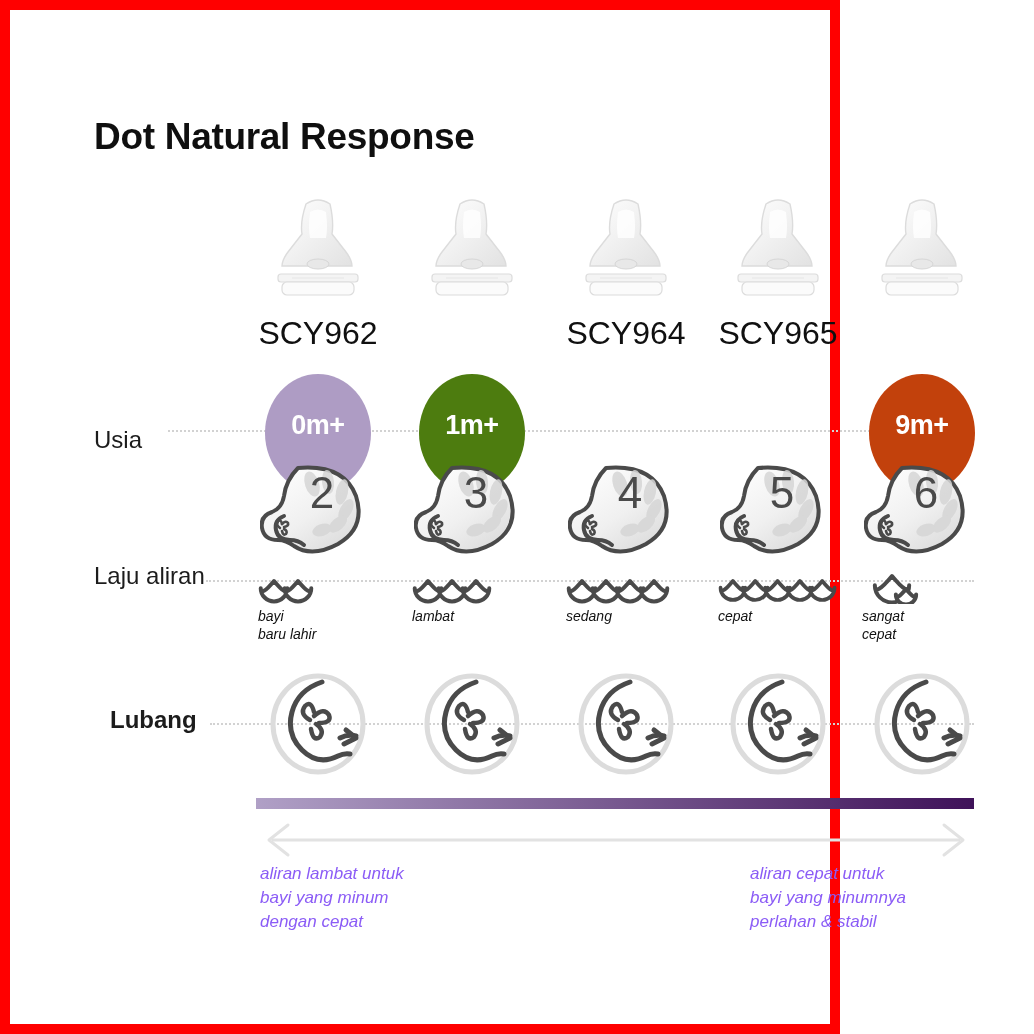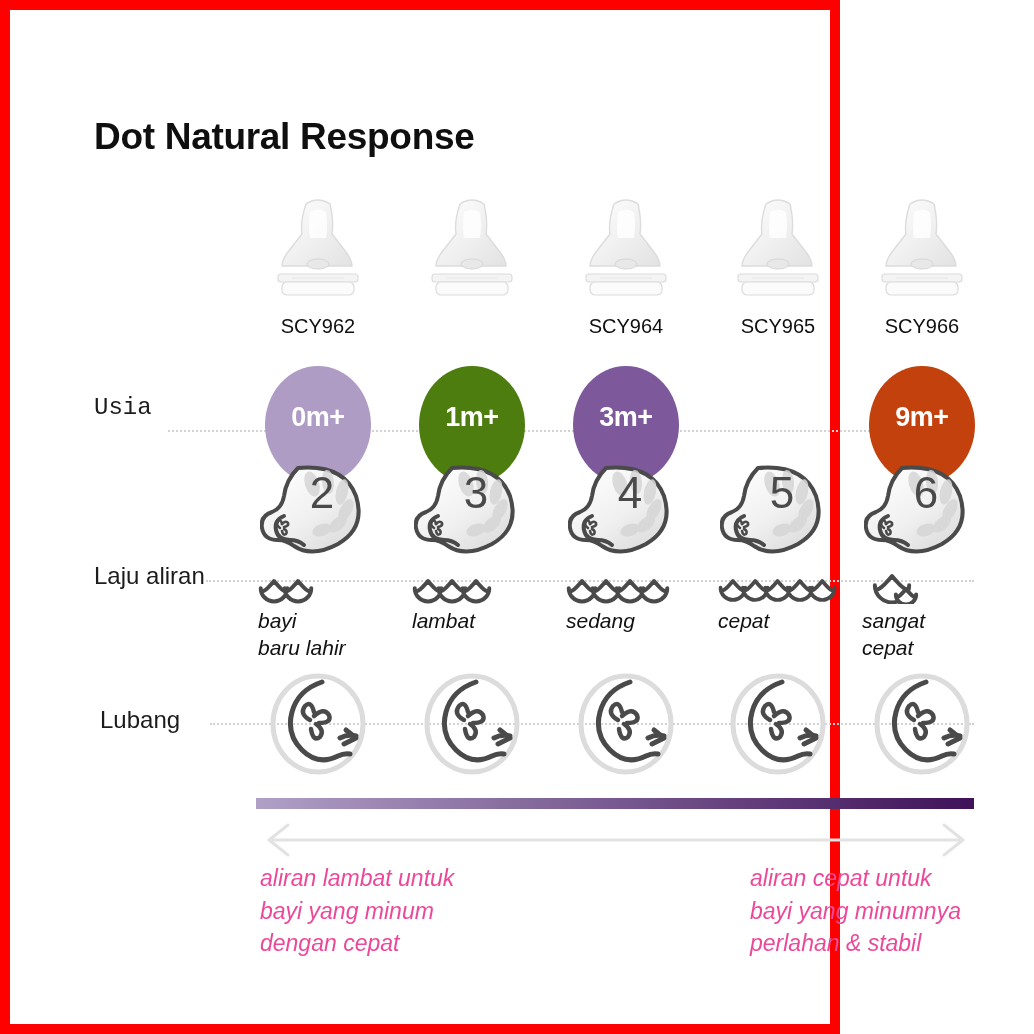--- a/index.html
+++ b/index.html
@@ -33,23 +33,23 @@
     white-space:nowrap;
   }
 
   
   .row-label{
     position:absolute;
     font-size:24px;
     color:#1c1c1c;
     white-space:nowrap;
   }
-  #label-usia{ left:84px; top:384px;font-family:Liberation Mono, monospace; }
+  #label-usia{ left:84px; top:416px; }
   #label-laju{ left:84px; top:552px; }
-  #label-lubang{ left:90px; top:696px; }
+  #label-lubang{ left:100px; top:696px;font-weight:bold; }
 
   
   .dotline{
     position:absolute;
     height:0;
     border-top:2px dotted #d2d2d2;
   }
 
   
   .col{
@@ -65,29 +65,29 @@
     top:184px; left:50%;
     transform:translateX(-50%);
     width:120px;height:106px;
   }
 
   
   .code{
     position:absolute;
     top:305px; left:0; width:148px;
     text-align:center;
-    font-size:20px;
+    font-size:32px;
     color:#101010;
     white-space:nowrap;
   }
 
   
   .age-bubble{
     position:absolute;
-    top:356px; left:50%;
+    top:364px; left:50%;
     transform:translateX(-50%);
     width:106px;height:118px;
     border-radius:50%;
     display:flex;
     align-items:flex-start;
     justify-content:center;
     text-align:center;
   }
   .age-text{
     margin-top:36px;
@@ -116,21 +116,21 @@
     justify-content:flex-start;
     padding-left:14px;
     box-sizing:border-box;
   }
 
   
   .flow-label{
     position:absolute;
     top:598px; left:14px;
     width:140px;
-    font-size:21px;
+    font-size:14px;
     font-style:italic;
     color:#111111;
     line-height:1.28;
   }
 
   
   .hole-wrap{
     position:absolute;
     top:662px; left:50%;
     transform:translateX(-50%);
@@ -146,23 +146,23 @@
   #arrow{
     position:absolute;
     left:248px; top:812px;
     width:716px; height:36px;
   }
 
   
   .caption{
     position:absolute;
     top:852px;
-    font-size:23px;
+    font-size:17px;
     font-style:italic;
-    color:#ec4899;
+    color:#8b5cf6;
     line-height:1.42;
     white-space:pre-line;
   }
   #cap-left{ left:250px; width:300px; }
   #cap-right{ left:740px; width:300px; }
 </style>
 </head>
 <body>
 
 <div id="page">
@@ -318,23 +318,20 @@
       </linearGradient>
     </defs>
     <path d="M48 10 q12 -8 24 0 q4 18 2 30 l14 18 q6 8 6 14 l-70 0 q0 -6 6 -14 l14 -18 q-2 -12 4 -30 z" fill="url(#sil)" stroke="#dcdcdc" stroke-width="1.4"></path>
     <path d="M52 18 q8 -5 16 0 q2 16 0 26 l-16 0 q-2 -10 0 -26 z" fill="#ffffff" opacity="0.8"></path>
     <ellipse cx="60" cy="70" rx="11" ry="5" fill="#e8e8e8" stroke="#d6d6d6" stroke-width="1"></ellipse>
     <rect x="20" y="80" width="80" height="8" rx="3" fill="#f4f4f4" stroke="#dcdcdc" stroke-width="1.2"></rect>
     <rect x="24" y="88" width="72" height="13" rx="5" fill="#fbfbfb" stroke="#dcdcdc" stroke-width="1.2"></rect>
     <path d="M34 84 h52" stroke="#e6e6e6" stroke-width="1"></path>
   </svg></div>
           <div class="code">SCY964</div>
-          <div class="age-bubble" style="background: rgb(125, 88, 155);">
-            <span class="age-text">3m+</span>
-          </div>
           <div class="base-wrap"><svg viewBox="0 0 116 92" width="116" height="92">
     <defs>
       <linearGradient id="bdome" x1="0.1" y1="0" x2="0.9" y2="1">
         <stop offset="0%" stop-color="#ffffff"></stop>
         <stop offset="55%" stop-color="#f0f0f0"></stop>
         <stop offset="100%" stop-color="#d9d9d9"></stop>
       </linearGradient>
     </defs>
     <path d="M38 6 q46 -4 58 28 q10 32 -18 48 q-26 14 -44 2 q-8 -6 -16 -6 q-14 0 -16 -12 q-2 -12 10 -16 q10 -4 12 -16 q2 -16 14 -28 z" fill="url(#bdome)" stroke="#4a4a4a" stroke-width="4" stroke-linejoin="round"></path>
     <g fill="#d6d6d6" opacity="0.85">
@@ -447,21 +444,20 @@
         <stop offset="100%" stop-color="#e2e2e2"></stop>
       </linearGradient>
     </defs>
     <path d="M48 10 q12 -8 24 0 q4 18 2 30 l14 18 q6 8 6 14 l-70 0 q0 -6 6 -14 l14 -18 q-2 -12 4 -30 z" fill="url(#sil)" stroke="#dcdcdc" stroke-width="1.4"></path>
     <path d="M52 18 q8 -5 16 0 q2 16 0 26 l-16 0 q-2 -10 0 -26 z" fill="#ffffff" opacity="0.8"></path>
     <ellipse cx="60" cy="70" rx="11" ry="5" fill="#e8e8e8" stroke="#d6d6d6" stroke-width="1"></ellipse>
     <rect x="20" y="80" width="80" height="8" rx="3" fill="#f4f4f4" stroke="#dcdcdc" stroke-width="1.2"></rect>
     <rect x="24" y="88" width="72" height="13" rx="5" fill="#fbfbfb" stroke="#dcdcdc" stroke-width="1.2"></rect>
     <path d="M34 84 h52" stroke="#e6e6e6" stroke-width="1"></path>
   </svg></div>
-          <div class="code">SCY966</div>
           <div class="age-bubble" style="background: #c2410c;">
             <span class="age-text">9m+</span>
           </div>
           <div class="base-wrap"><svg viewBox="0 0 116 92" width="116" height="92">
     <defs>
       <linearGradient id="bdome" x1="0.1" y1="0" x2="0.9" y2="1">
         <stop offset="0%" stop-color="#ffffff"></stop>
         <stop offset="55%" stop-color="#f0f0f0"></stop>
         <stop offset="100%" stop-color="#d9d9d9"></stop>
       </linearGradient>

